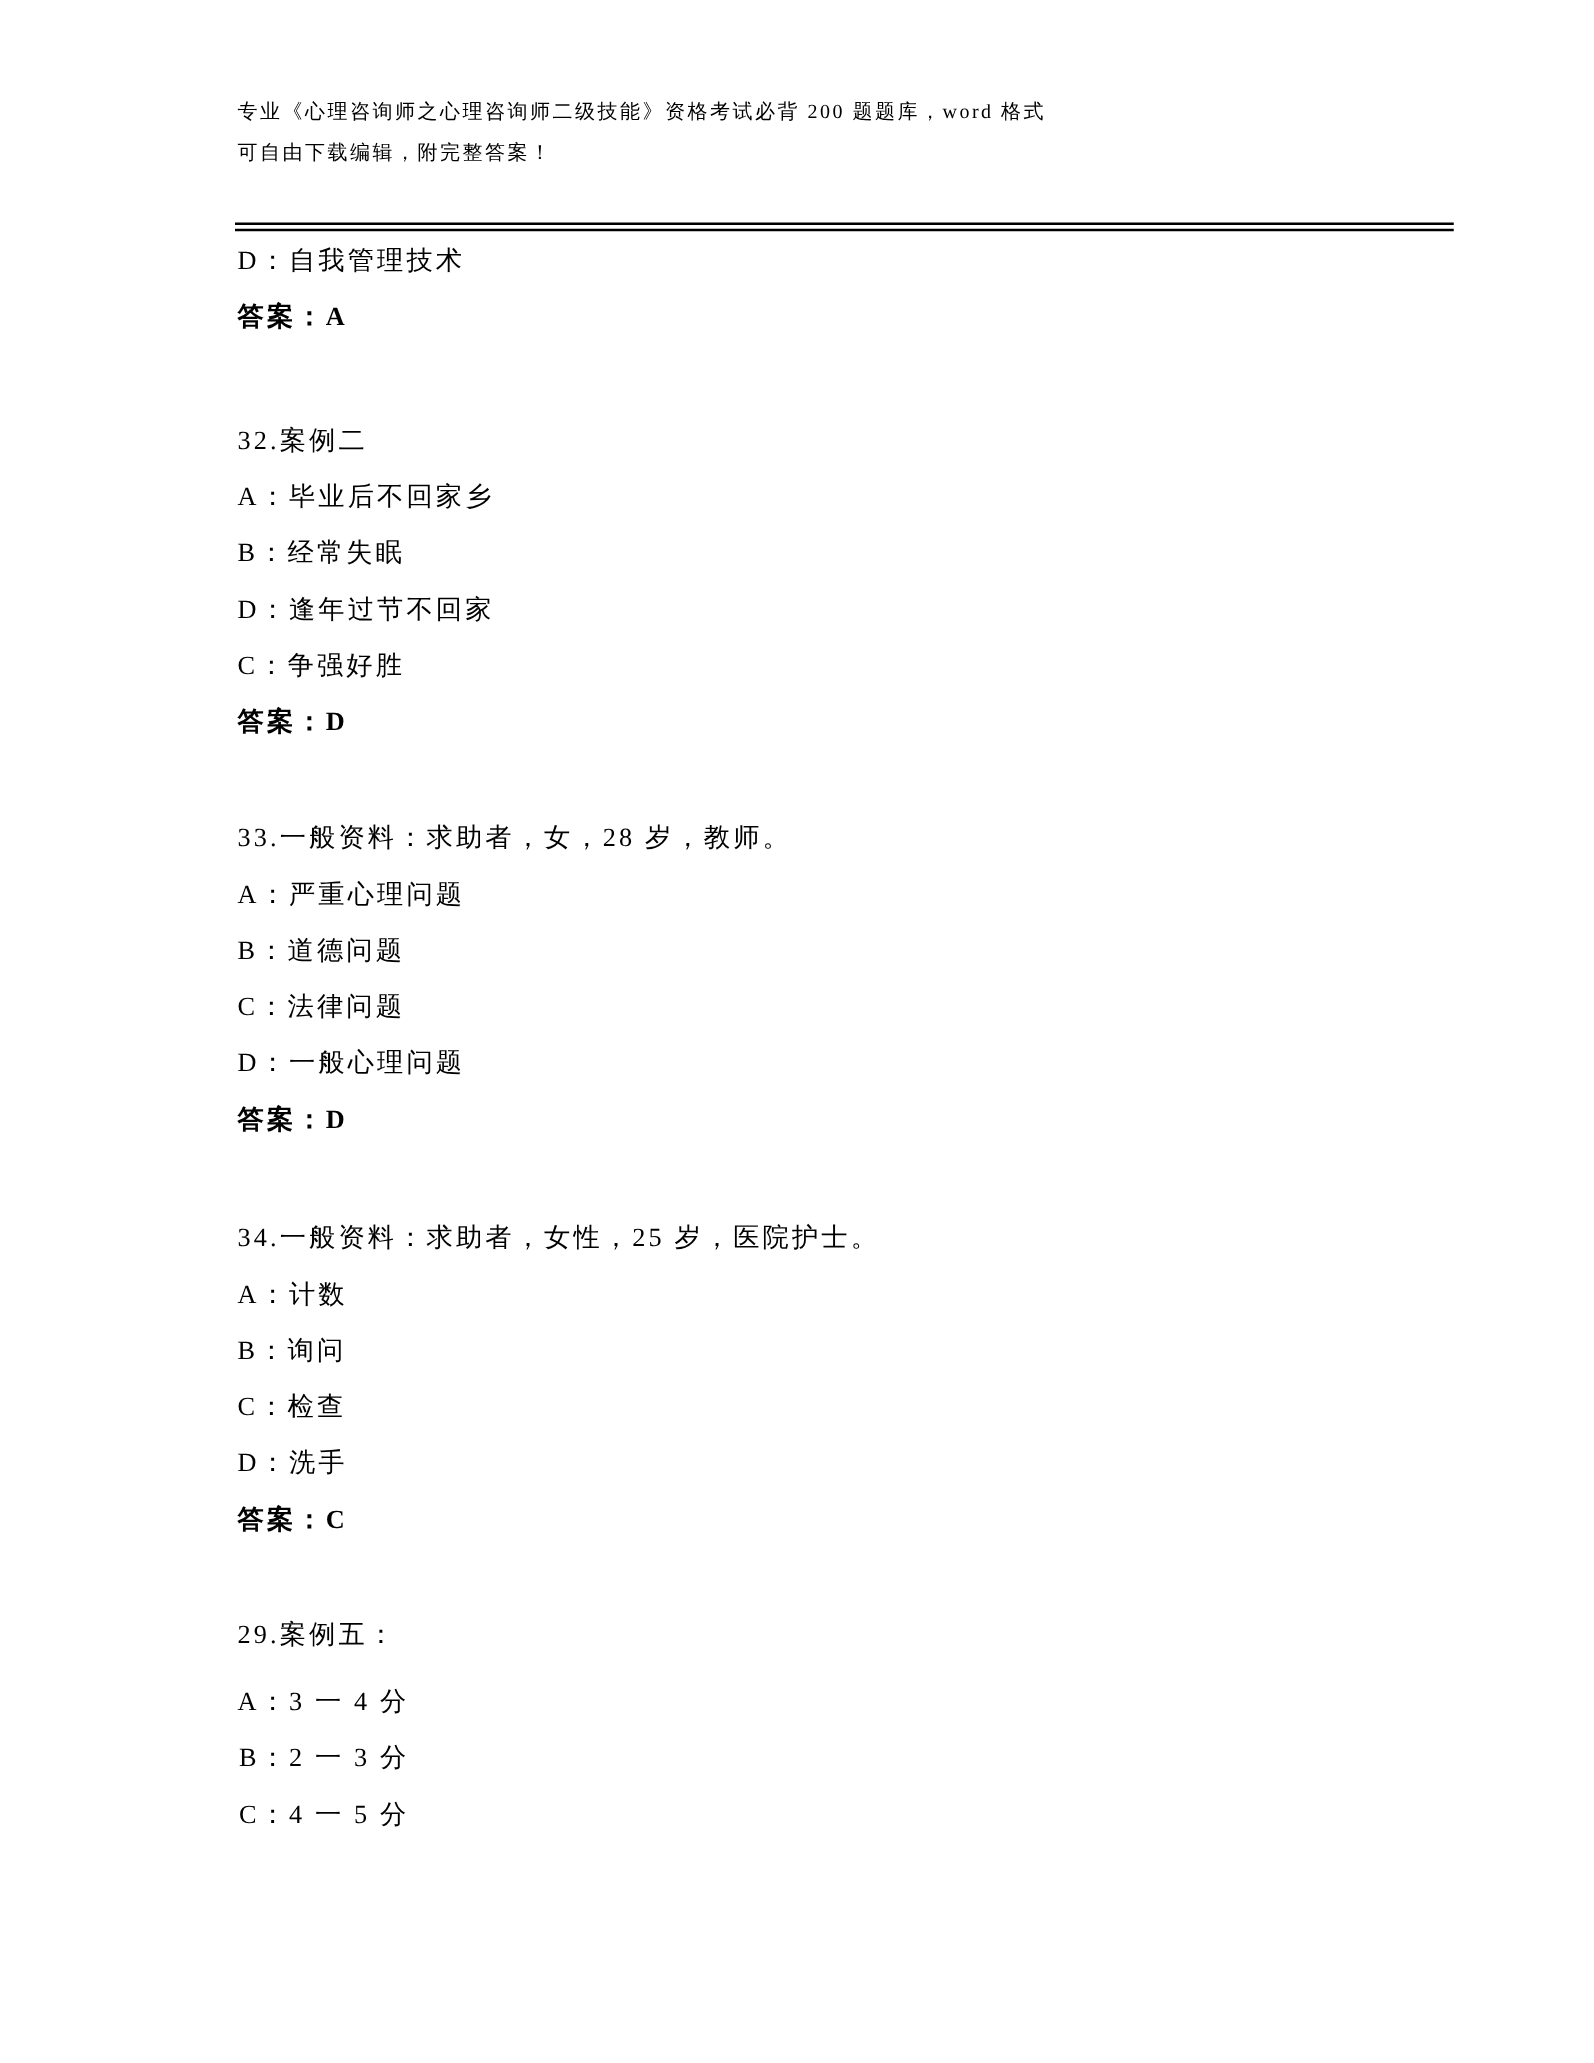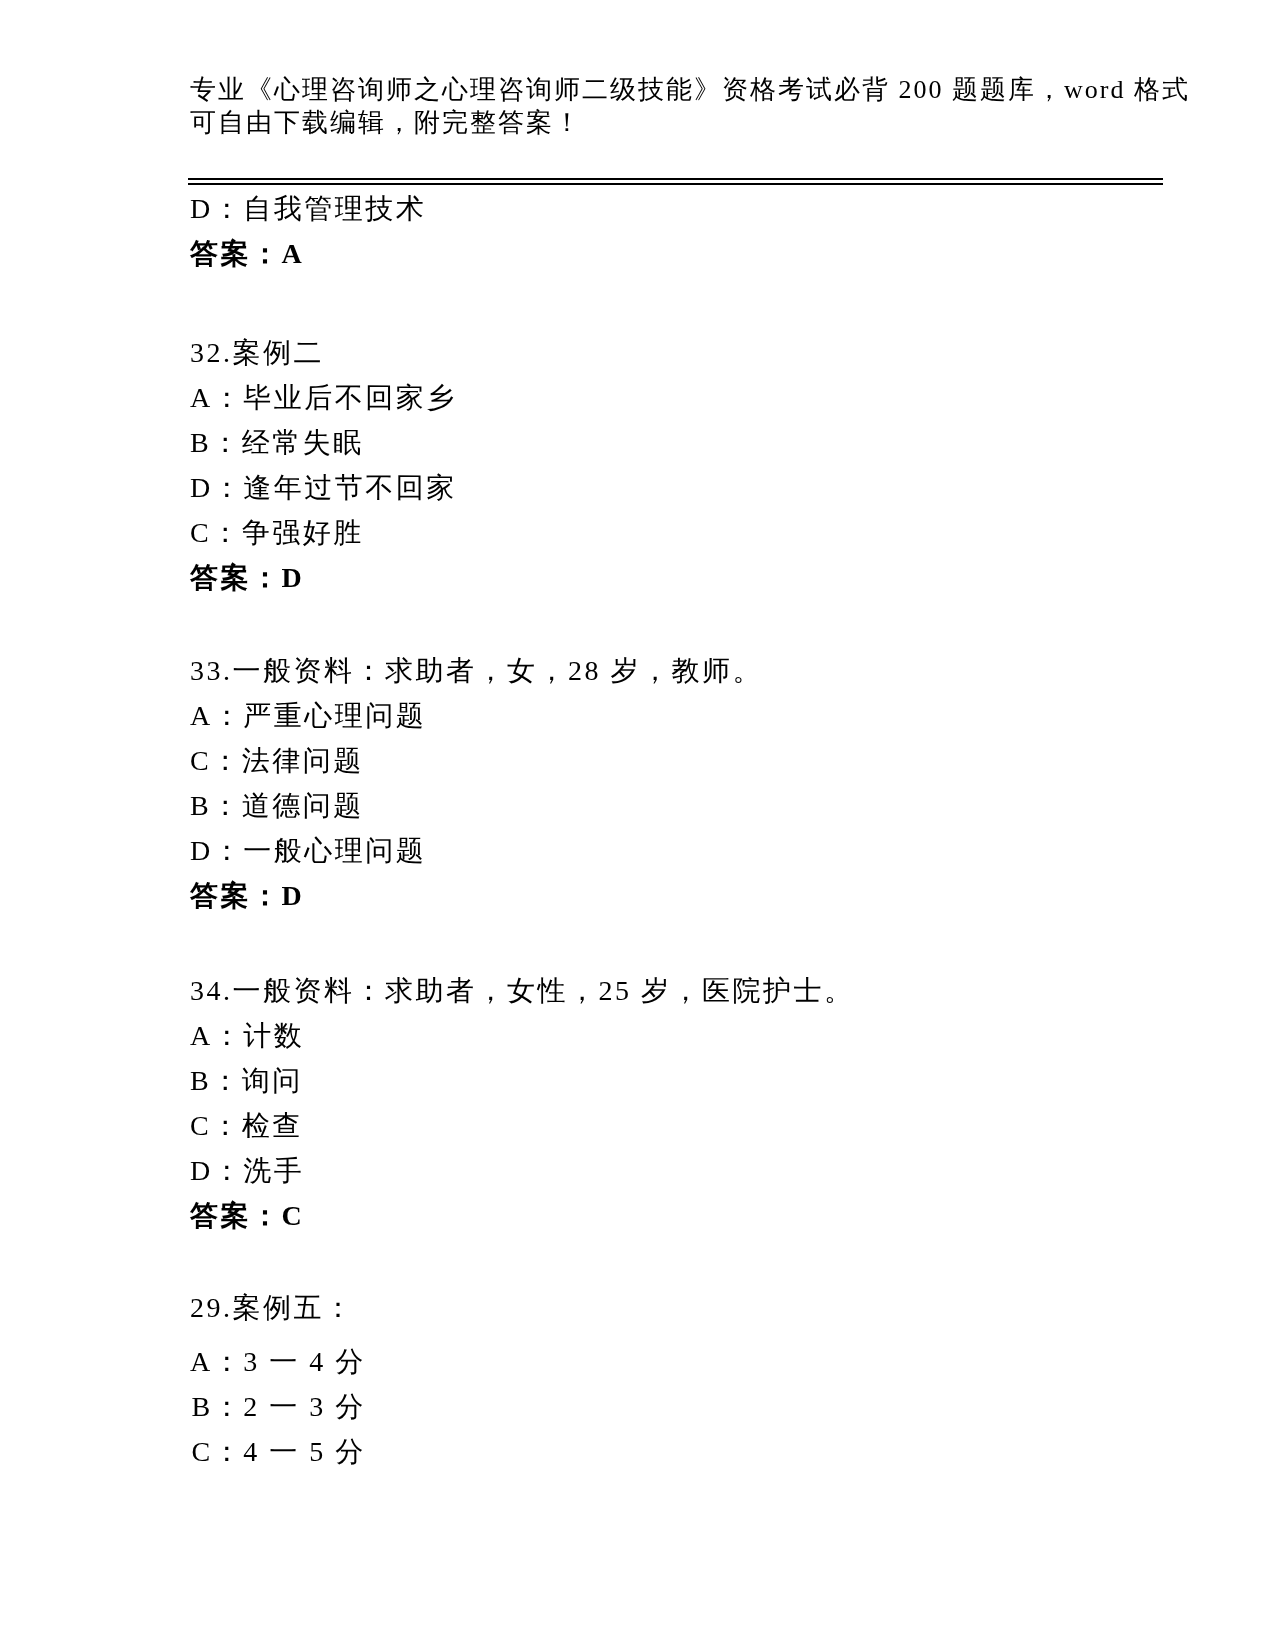--- a/index.html
+++ b/index.html
@@ -13,40 +13,40 @@
     color: #000000;
     overflow: hidden;
   }
   .doc-header {
     position: absolute;
     left: 190px;
     top: 73px;
     width: 930px;
   }
   .hline {
-    font-size: 26px;
+    font-size: 16px;
     line-height: 33px;
     letter-spacing: 2px;
     white-space: pre;
   }
   .double-rule {
     position: absolute;
     left: 188px;
     top: 178px;
     width: 975px;
     height: 3px;
     border-top: 2px solid #000000;
     border-bottom: 2px solid #000000;
   }
   .block {
     position: absolute;
     left: 190px;
   }
   .line {
-    font-size: 28px;
+    font-size: 21px;
     line-height: 45px;
     height: 45px;
     letter-spacing: 2.5px;
     white-space: pre;
   }
   .answer { font-weight: 700; }
   .pos-carryover { top: 186px; }
   .pos-q32 { top: 330px; }
   .pos-q33 { top: 648px; }
   .pos-q34 { top: 968px; }
@@ -75,22 +75,22 @@
     <div class="line">A：毕业后不回家乡</div>
     <div class="line">B：经常失眠</div>
     <div class="line">D：逢年过节不回家</div>
     <div class="line">C：争强好胜</div>
     <div class="line answer">答案：D</div>
   </div>
 
   <div class="block pos-q33">
     <div class="line">33.一般资料：求助者，女，28 岁，教师。</div>
     <div class="line">A：严重心理问题</div>
+    <div class="line">B：道德问题</div>
     <div class="line">C：法律问题</div>
-    <div class="line">B：道德问题</div>
     <div class="line">D：一般心理问题</div>
     <div class="line answer">答案：D</div>
   </div>
 
   <div class="block pos-q34">
     <div class="line">34.一般资料：求助者，女性，25 岁，医院护士。</div>
     <div class="line">A：计数</div>
     <div class="line">B：询问</div>
     <div class="line">C：检查</div>
     <div class="line">D：洗手</div>

